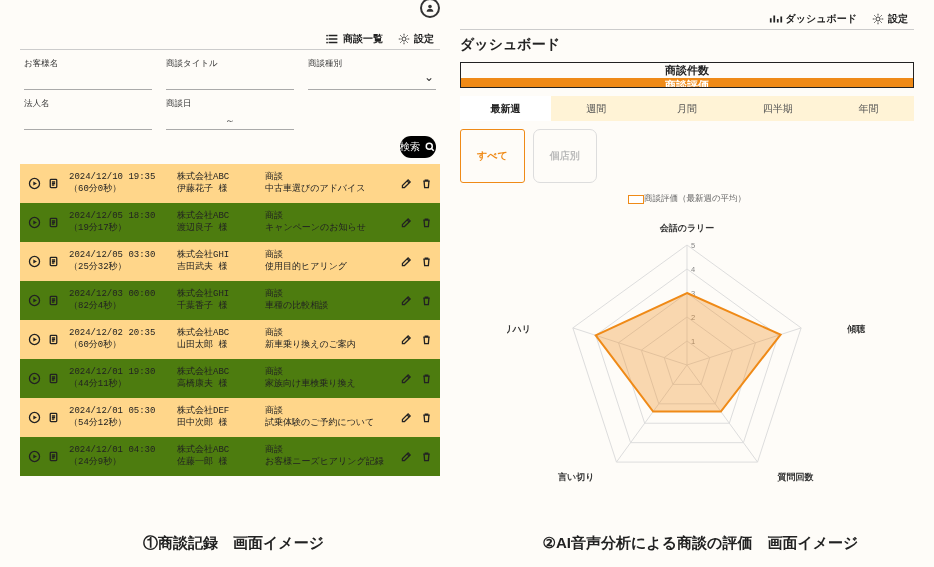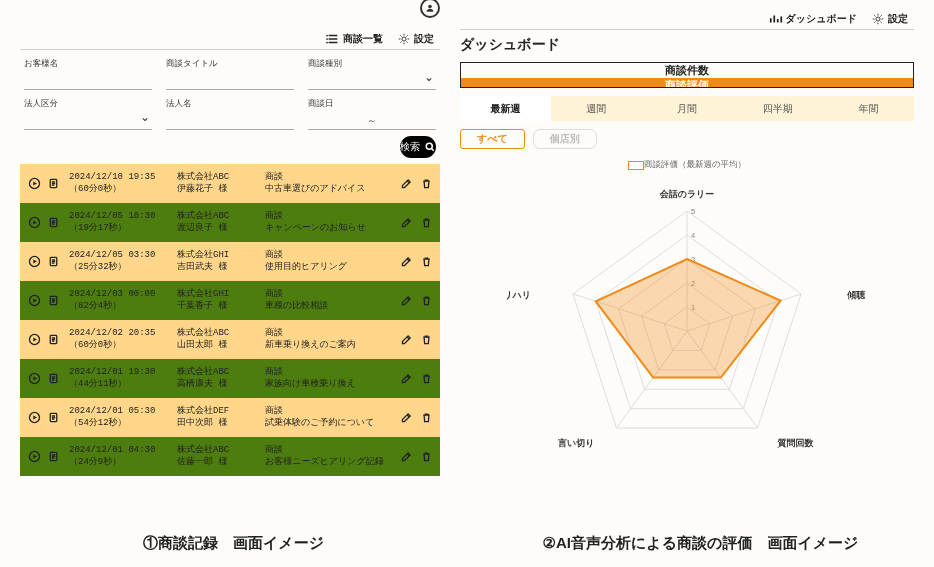--- a/index.html
+++ b/index.html
@@ -46,21 +46,21 @@
 
 
 .dash-title { font-size: 14px; font-weight: 700; margin: 6px 0 8px 0; }
 .toggle-bar { display: flex; border: 1.4px solid #222; border-radius: 0; overflow: hidden; height: 26px; flex-direction: column; }
 .toggle-bar .tg { flex: 1; display: flex; align-items: center; justify-content: center; font-size: 11px; font-weight: 600; cursor: pointer; }
 .toggle-bar .tg.active { background: #ef8a17; color: #fff; }
 .period-bar { display: flex; background: #fff3d6; margin-top: 8px; height: 25px; }
 .period-bar .pd { flex: 1; display: flex; align-items: center; justify-content: center; font-size: 10px; cursor: pointer; color: #555; }
 .period-bar .pd.active { background: #fff; color: #222; font-weight: 700; }
 .filter-row { display: flex; gap: 8px; margin-top: 8px; }
-.chip { border: 1.2px solid #ef8a17; color: #ef8a17; border-radius: 3px; padding: 2px 16px; font-size: 10px; font-weight: 600; cursor: pointer; }
+.chip { border: 1.2px solid #ef8a17; color: #ef8a17; border-radius: 3px; padding: 19px 16px; font-size: 10px; font-weight: 600; cursor: pointer; }
 .chip.muted { border-color: #ddd; color: #bbb; border-radius: 7px; }
 .legend { display: flex; justify-content: center; align-items: center; gap: 0; margin-top: 10px; font-size: 8.5px; color: #666; }
 .legend .sw { width: 16px; height: 9px; border: 1px solid #ef8a17; background: #fff; }
 .radar-host { flex: 1; display: flex; align-items: flex-start; justify-content: center; }
 .radar-host svg { width: 360px; height: 310px; }
 .rax-lbl { font-size: 9px; fill: #333; font-weight: 600; }
 .rax-tick { font-size: 7.5px; fill: #888; }
 
 .captions { display: flex; padding: 10px 0 14px 0; }
 .captions .cap { flex: 1; text-align: center; font-size: 15px; font-weight: 700; }
@@ -133,24 +133,20 @@
           </svg>
           <span>設定</span>
         </span>
     </div>
 
     <div class="search-grid">
       <div class="fld"><label>お客様名</label><input style=""></div>
       <div class="fld"><label>商談タイトル</label><input style=""></div>
       <div class="fld">
           <label>商談種別</label>
-          <div class="sel-wrap"><select></select></div>
-        </div>
-      <div class="fld">
-          <label>法人区分</label>
           <div class="sel-wrap"><select></select></div>
         </div>
       <div class="fld"><label>法人名</label><input style=""></div>
       <div class="fld">
           <label>商談日</label>
           <div class="range">
             <span>～</span>
           </div>
         </div>
     </div>

